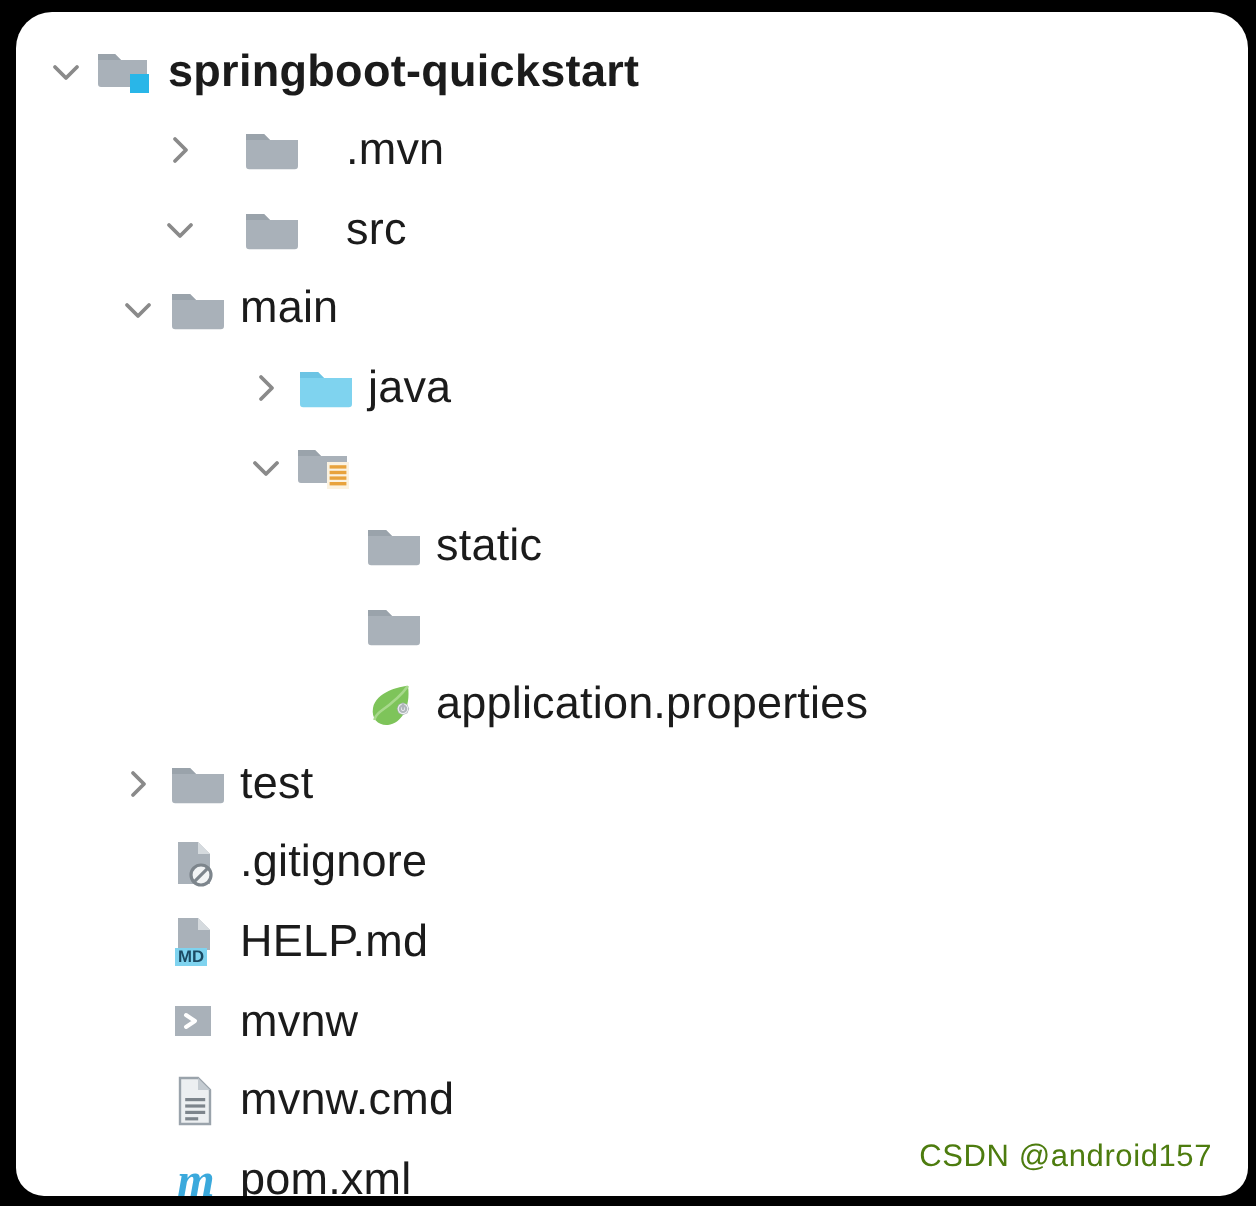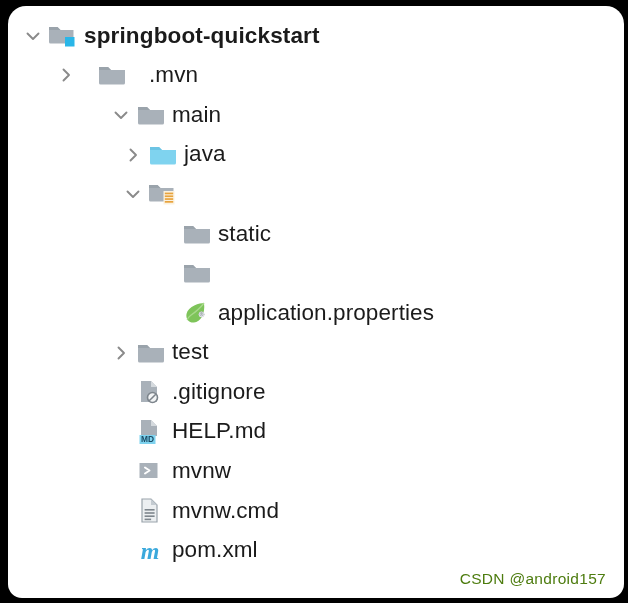--- a/index.html
+++ b/index.html
@@ -73,22 +73,22 @@
     font-size: 22.5px;
     color: #1b1b1b;
     letter-spacing: 0.1px;
     line-height: 1;
     font-family: "Liberation Sans", sans-serif;
   }
   .label.bold { font-weight: bold; letter-spacing: 0.15px; }
 
   
   .ind0 { padding-left: 14px; }
-  .ind1 { padding-left: 47px; gap: 16px; }
-  .ind2 { padding-left: 102px; align-items: center; }
+  .ind1 { padding-left: 71px; gap: 16px; }
+  .ind2 { padding-left: 50px; align-items: center; }
   .ind3 { padding-left: 114px; }
   .ind4 { padding-left: 148px; }
 
   .watermark {
     position: absolute;
     right: 18px;
     bottom: 10px;
     font-size: 15.5px;
     color: #4d7c0f;
     font-family: "Liberation Sans", sans-serif;
@@ -123,20 +123,34 @@
             </svg>
           </span>
           <span class="icon">
             <svg width="30" height="26" viewBox="0 0 30 26" xmlns="http://www.w3.org/2000/svg">
               <path d="M2 5 h9 l3 3 h14 v13 a1.6 1.6 0 0 1 -1.6 1.6 H3.6 A1.6 1.6 0 0 1 2 21 Z" fill="#a9b1b9"></path>
               <path d="M2 5 h9 l3 3 H2 Z" fill="#9aa3ab"></path>
             </svg>
           </span>
           <span class="label">.mvn</span>
         </div>
+        <div class="row ind1">
+          <span class="twisty">
+            <svg width="22" height="22" viewBox="0 0 22 22" xmlns="http://www.w3.org/2000/svg">
+              <path d="M5.5 8.5 L11 14 L16.5 8.5" fill="none" stroke="#8a8a8a" stroke-width="1.9" stroke-linecap="round" stroke-linejoin="round"></path>
+            </svg>
+          </span>
+          <span class="icon">
+            <svg width="30" height="26" viewBox="0 0 30 26" xmlns="http://www.w3.org/2000/svg">
+              <path d="M2 5 h9 l3 3 h14 v13 a1.6 1.6 0 0 1 -1.6 1.6 H3.6 A1.6 1.6 0 0 1 2 21 Z" fill="#a9b1b9"></path>
+              <path d="M2 5 h9 l3 3 H2 Z" fill="#9aa3ab"></path>
+            </svg>
+          </span>
+          <span class="label">src</span>
+        </div>
         <div class="row ind2">
           <span class="twisty">
             <svg width="22" height="22" viewBox="0 0 22 22" xmlns="http://www.w3.org/2000/svg">
               <path d="M5.5 8.5 L11 14 L16.5 8.5" fill="none" stroke="#8a8a8a" stroke-width="1.9" stroke-linecap="round" stroke-linejoin="round"></path>
             </svg>
           </span>
           <span class="icon">
             <svg width="30" height="26" viewBox="0 0 30 26" xmlns="http://www.w3.org/2000/svg">
               <path d="M2 5 h9 l3 3 h14 v13 a1.6 1.6 0 0 1 -1.6 1.6 H3.6 A1.6 1.6 0 0 1 2 21 Z" fill="#a9b1b9"></path>
               <path d="M2 5 h9 l3 3 H2 Z" fill="#9aa3ab"></path>

